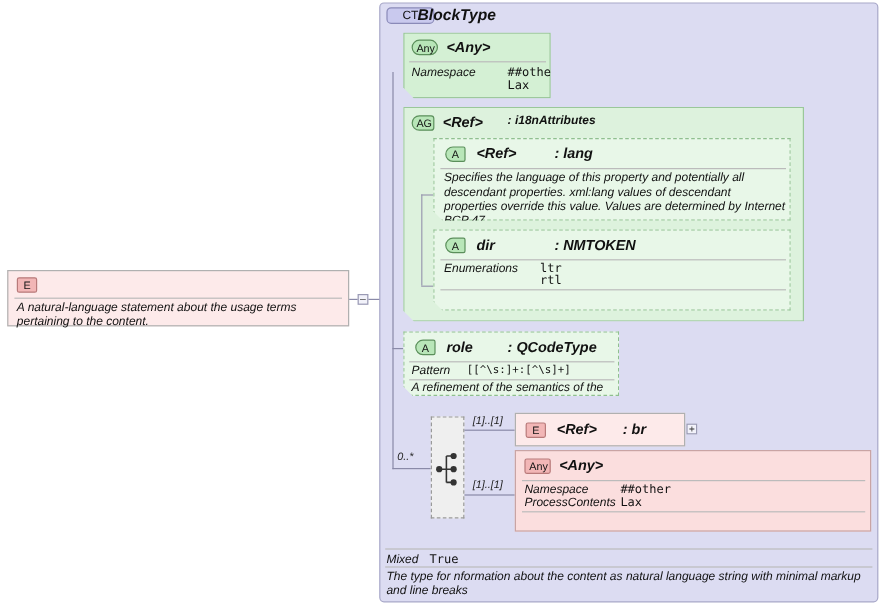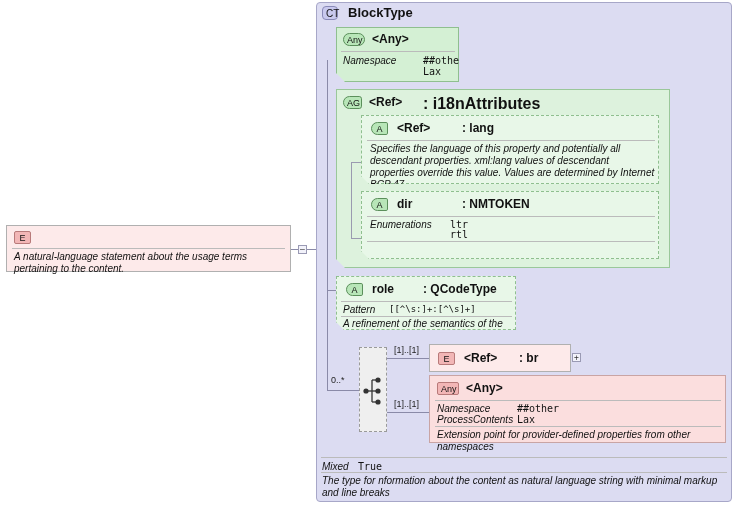--- a/index.html
+++ b/index.html
@@ -26,25 +26,25 @@
     text-align:center;
     font-family:"Liberation Sans", sans-serif;
   }
   .tag-ct{background:#c9c9ee;border-color:#8a8ab8;border-radius:4px;color:#111;}
   .tag-any-g{background:#b8e6b8;border-color:#5b8f5b;border-radius:7px;color:#111;}
   .tag-ag{background:#b8e6b8;border-color:#5b8f5b;border-radius:7px 3px 3px 7px;color:#111;}
   .tag-a{background:#b8e6b8;border-color:#5b8f5b;border-radius:7px 2px 2px 7px;color:#111;}
   .tag-e{background:#f2b6b6;border-color:#b87a7a;border-radius:2px;color:#111;}
   .tag-any-r{background:#f2b6b6;border-color:#b87a7a;border-radius:2px;color:#111;}
 
-  .hdr{font-size:12px;font-weight:bold;color:#111;white-space:nowrap;}
+  .hdr{font-size:12px;font-weight:bold;color:#111;white-space:nowrap;font-style:italic;}
   .prop-name{font-style:italic;font-size:10px;color:#111;}
   .prop-val{font-size:10px;color:#111;font-family:"DejaVu Sans Mono", monospace;}
   .desc{font-style:italic;font-size:10px;line-height:12px;color:#111;}
-  .occ{font-size:9px;color:#222;}
+  .occ{font-style:italic;font-size:9px;color:#222;}
   .rule{border-top:1px solid #bbb;}
 
   
   .expander{
     width:9px;height:9px;border:1px solid #9a9ab4;background:#f2f2fa;
     font-size:8px;line-height:7px;text-align:center;color:#333;
     font-family:"DejaVu Sans Mono", monospace;
   }
 
   
@@ -63,41 +63,41 @@
   <div class="abs rule" style="left:5px;top:22px;width:273px;height:1px;"></div>
   <div class="abs desc" style="left:7px;top:25px;width:272px;">A natural-language statement about the usage terms pertaining to the content.</div>
 </div>
 
 <div class="abs expander" style="left:298px;top:245px;">–</div>
 <div class="abs ln-h" style="left:291px;top:249px;width:7px;"></div>
 <div class="abs ln-h" style="left:307px;top:249px;width:20px;"></div>
 
 <div class="abs" style="left:316px;top:2px;width:416px;height:500px;background:#dcdcf2;border:1px solid #a7a7c8;border-radius:4px;"></div>
 
-<div class="abs tag tag-ct" style="left:322px;top:6px;width:16px;height:14px;line-height:13px;font-size:10px;">CT</div>
+<div class="abs tag tag-ct" style="left:322px;top:6px;width:40px;height:14px;line-height:13px;font-size:10px;">CT</div>
 <div class="abs hdr" style="left:348px;top:5px;font-size:13px;">BlockType</div>
 
 <div class="abs ln-v" style="left:327px;top:60px;height:331px;"></div>
 
 <div class="abs" style="left:336px;top:27px;width:123px;height:55px;background:#d4f0d4;border:1px solid #8fbf8f;
             clip-path:polygon(0 0,100% 0,100% 100%,9px 100%,0 calc(100% - 9px));">
   <div class="abs tag tag-any-g" style="left:6px;top:5px;width:22px;height:13px;line-height:12px;">Any</div>
   <div class="abs hdr" style="left:35px;top:4px;font-size:12px;">&lt;Any&gt;</div>
   <div class="abs rule" style="left:4px;top:23px;width:114px;height:1px;"></div>
   <div class="abs prop-name" style="left:6px;top:27px;">Namespace</div>
   <div class="abs prop-val" style="left:86px;top:27px;">##other</div>
   <div class="abs prop-name" style="left:6px;top:38px;margin-top:40px;">Process Contents</div>
   <div class="abs prop-val" style="left:86px;top:38px;">Lax</div>
 </div>
 
 <div class="abs" style="left:336px;top:89px;width:334px;height:179px;background:#ddf2dd;border:1px solid #9ac79a;
             clip-path:polygon(0 0,100% 0,100% 100%,9px 100%,0 calc(100% - 9px));">
   <div class="abs tag tag-ag" style="left:6px;top:6px;width:19px;height:13px;line-height:12px;">AG</div>
   <div class="abs hdr" style="left:32px;top:5px;font-size:12px;">&lt;Ref&gt;</div>
-  <div class="abs hdr" style="left:86px;top:5px;font-size:16px;">: i18nAttributes</div>
+  <div class="abs hdr" style="left:86px;top:5px;font-size:10px;">: i18nAttributes</div>
 
   <div class="abs ln-v2" style="left:14px;top:72px;height:76px;"></div>
   <div class="abs ln-h2" style="left:14px;top:72px;width:10px;"></div>
   <div class="abs ln-h2" style="left:14px;top:148px;width:10px;"></div>
 
   <div class="abs" style="left:24px;top:25px;width:298px;height:69px;background:#e8f7e8;border:1px dashed #8fbf8f;
               clip-path:polygon(0 0,100% 0,100% 100%,8px 100%,0 calc(100% - 8px));">
     <div class="abs tag tag-a" style="left:9px;top:6px;width:17px;height:13px;line-height:12px;">A</div>
     <div class="abs hdr" style="left:35px;top:5px;font-size:12px;">&lt;Ref&gt;</div>
     <div class="abs hdr" style="left:100px;top:5px;font-size:12px;">: lang</div>
@@ -163,20 +163,19 @@
 
 <div class="abs" style="left:429px;top:375px;width:297px;height:68px;background:#fbdede;border:1px solid #c9a4a4;">
   <div class="abs tag tag-any-r" style="left:7px;top:6px;width:22px;height:13px;line-height:12px;">Any</div>
   <div class="abs hdr" style="left:36px;top:5px;font-size:12px;">&lt;Any&gt;</div>
   <div class="abs rule" style="left:5px;top:24px;width:286px;height:1px;"></div>
   <div class="abs prop-name" style="left:7px;top:27px;">Namespace</div>
   <div class="abs prop-val" style="left:87px;top:27px;">##other</div>
   <div class="abs prop-name" style="left:7px;top:38px;">ProcessContents</div>
   <div class="abs prop-val" style="left:87px;top:38px;">Lax</div>
   <div class="abs rule" style="left:5px;top:50px;width:286px;height:1px;"></div>
-  <div class="abs desc" style="left:7px;top:53px;width:288px;">Extension point for provider-defined properties from other namespaces</div>
 </div>
 
 <div class="abs rule" style="left:321px;top:457px;width:406px;height:1px;"></div>
 <div class="abs prop-name" style="left:322px;top:461px;">Mixed</div>
 <div class="abs prop-val" style="left:358px;top:461px;">True</div>
 <div class="abs rule" style="left:321px;top:472px;width:406px;height:1px;"></div>
 <div class="abs desc" style="left:322px;top:475px;width:402px;">The type for nformation about the content as natural language string with minimal markup and line breaks</div>
 
 </body></html>

